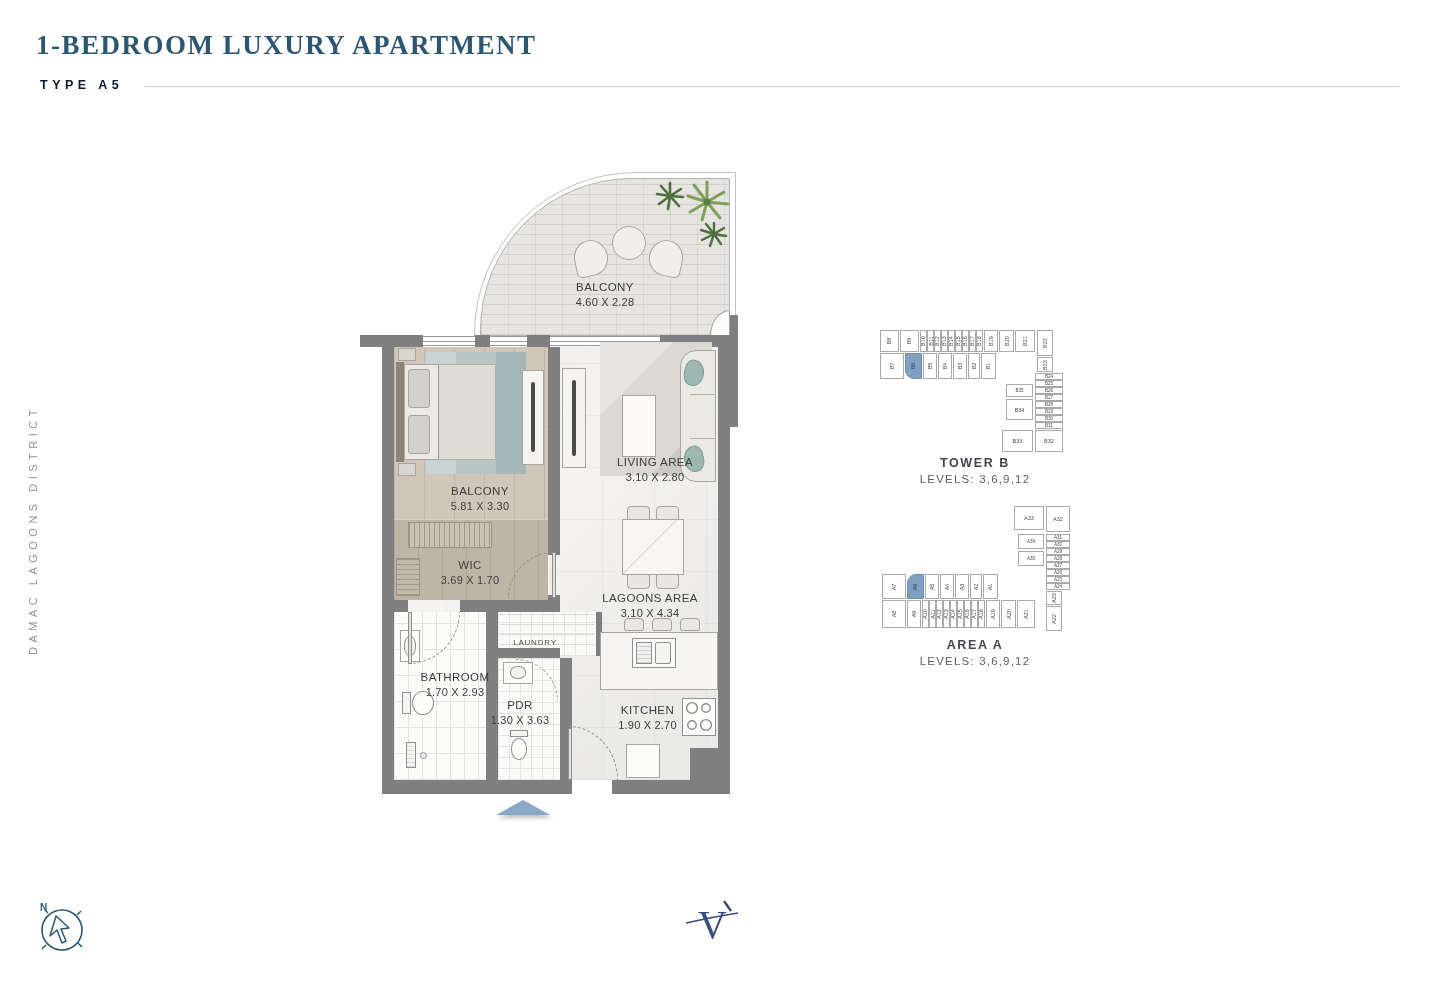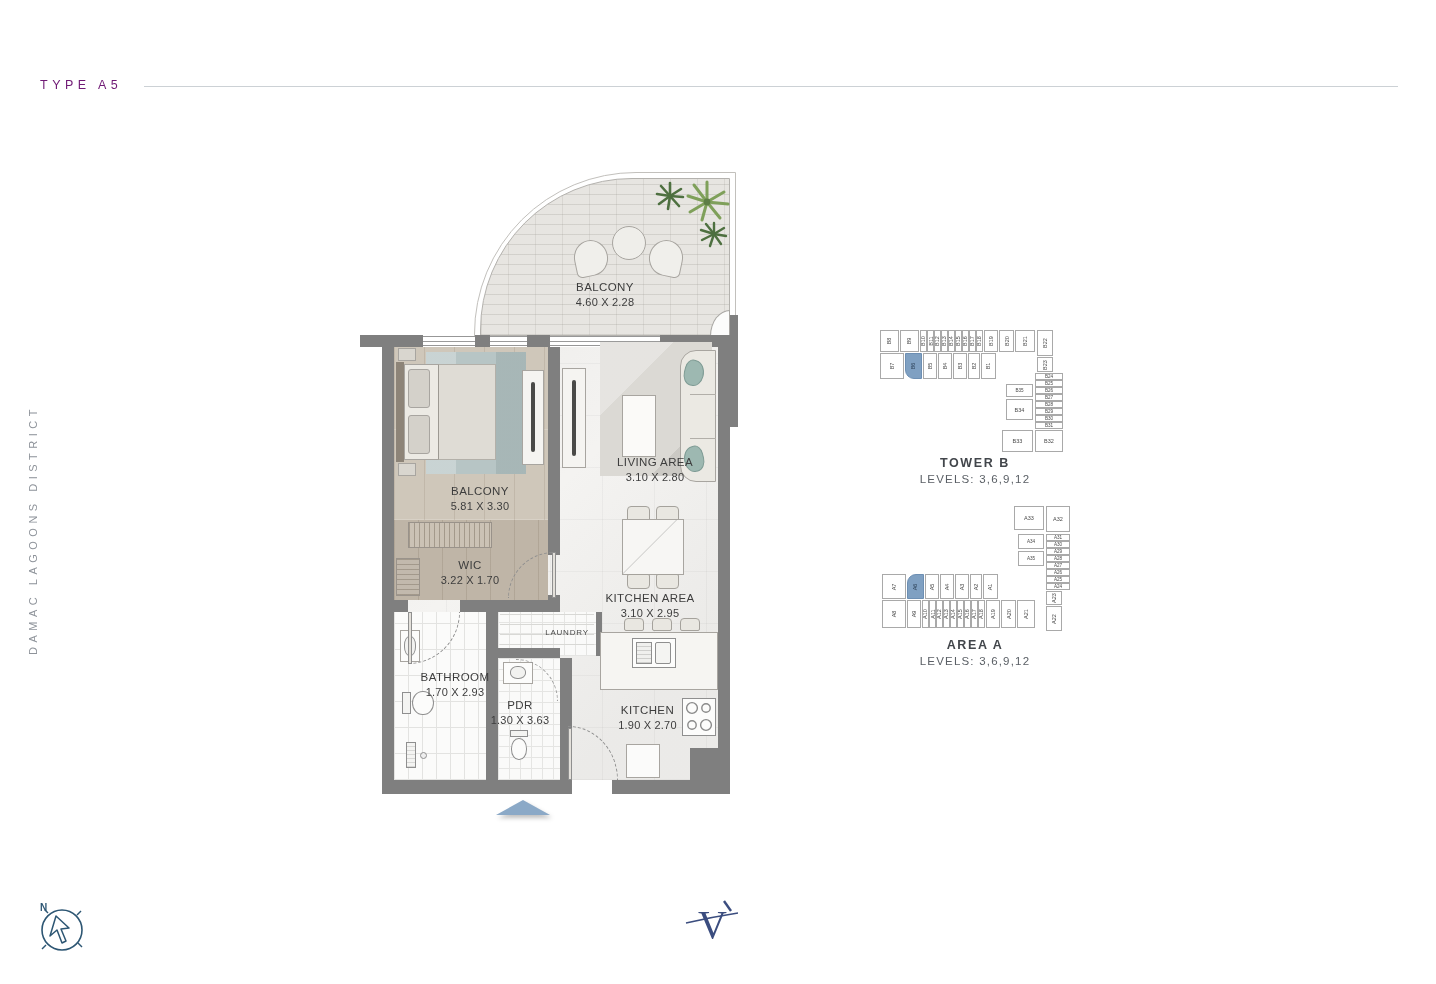--- a/index.html
+++ b/index.html
@@ -2,21 +2,21 @@
 <html><head>
 <meta charset="utf-8">
 <style>
   html,body{margin:0;padding:0;background:#fff;}
   .page{position:relative;width:1436px;height:984px;background:#fff;overflow:hidden;font-family:"Liberation Sans",sans-serif;}
   .abs{position:absolute;box-sizing:border-box;}
 
   
   .title{position:absolute;left:36px;top:30px;font-family:"Liberation Serif",serif;font-size:27px;font-weight:600;letter-spacing:1.5px;color:#2d5673;}
   .type-row{position:absolute;left:40px;top:78px;display:flex;align-items:center;}
-  .type-label{font-size:12.5px;letter-spacing:4.5px;color:#701a75;font-weight:400;}
+  .type-label{font-size:12.5px;letter-spacing:4.5px;color:#0f172a;font-weight:700;}
   .rule{display:inline-block;width:1254px;height:1px;background:#ccd1d5;margin-left:22px;margin-top:2px;}
 
   .side-text{position:absolute;left:33px;top:530px;transform:translate(-50%,-50%) rotate(-90deg);white-space:nowrap;font-size:11px;letter-spacing:4.5px;color:#8e939a;font-weight:500;}
 
   
   .plan{position:absolute;left:360px;top:170px;width:400px;height:655px;}
   .wall{position:absolute;background:#7f7f7f;box-sizing:border-box;}
   .window{position:absolute;background:#fff;border-top:1px solid #979797;border-bottom:1px solid #979797;background-image:linear-gradient(#9a9a9a,#9a9a9a);background-size:100% 1px;background-position:center;background-repeat:no-repeat;box-sizing:border-box;}
 
   .marble{background:#f4f3f1;background-image:repeating-linear-gradient(0deg,rgba(0,0,0,.035) 0 1px,transparent 1px 52px),repeating-linear-gradient(90deg,rgba(0,0,0,.035) 0 1px,transparent 1px 52px),linear-gradient(135deg,rgba(180,180,178,.12) 0%,transparent 40%,rgba(180,180,178,.14) 80%);}
@@ -43,20 +43,21 @@
   .kp-cell.rot span{transform:rotate(-90deg);white-space:nowrap;display:block;}
   .kp-cell.hl{background:#7fa0c2;border-color:#6d8fb3;color:#2e4258;}
   .kp-title{position:absolute;width:190px;text-align:center;font-size:12.5px;font-weight:bold;letter-spacing:1.6px;color:#42464b;}
   .kp-levels{position:absolute;width:190px;text-align:center;font-size:11.5px;letter-spacing:1.2px;color:#5b6066;}
 </style>
 </head>
 <body>
 
 <div class="page">
 
+  <div class="title">1-BEDROOM LUXURY APARTMENT</div>
   <div class="type-row">
     <span class="type-label">TYPE A5</span>
     <span class="rule"></span>
   </div>
 
   <div class="side-text">DAMAC LAGOONS DISTRICT</div>
 
   <div class="plan">
 
     <div class="abs" style="left:114px;top:2px;width:262px;height:169px;border:1px solid #c2c0bc;border-radius:162px 0 0 0;"></div>
@@ -207,27 +208,27 @@
     <div class="room-label" style="left:60px;top:314px;width:120px;">
       <div>BALCONY</div>
       <div class="dims">5.81 X 3.30</div>
     </div>
     <div class="room-label" style="left:235px;top:285px;width:120px;">
       <div>LIVING AREA</div>
       <div class="dims">3.10 X 2.80</div>
     </div>
     <div class="room-label" style="left:60px;top:388px;width:100px;">
       <div>WIC</div>
-      <div class="dims">3.22 X 1.70</div>
+      <div class="dims">3.69 X 1.70</div>
     </div>
     <div class="room-label" style="left:230px;top:421px;width:120px;">
-      <div>KITCHEN AREA</div>
-      <div class="dims">3.10 X 2.95</div>
-    </div>
-    <div class="mini-label" style="left:138px;top:458px;width:74px;padding-left:32px;">
+      <div>LAGOONS AREA</div>
+      <div class="dims">3.10 X 4.34</div>
+    </div>
+    <div class="mini-label" style="left:138px;top:468px;width:74px;">
       <div>LAUNDRY</div>
     </div>
     <div class="room-label" style="left:38px;top:500px;width:114px;">
       <div>BATHROOM</div>
       <div class="dims">1.70 X 2.93</div>
     </div>
     <div class="room-label" style="left:115px;top:528px;width:90px;">
       <div>PDR</div>
       <div class="dims">1.30 X 3.63</div>
     </div>

